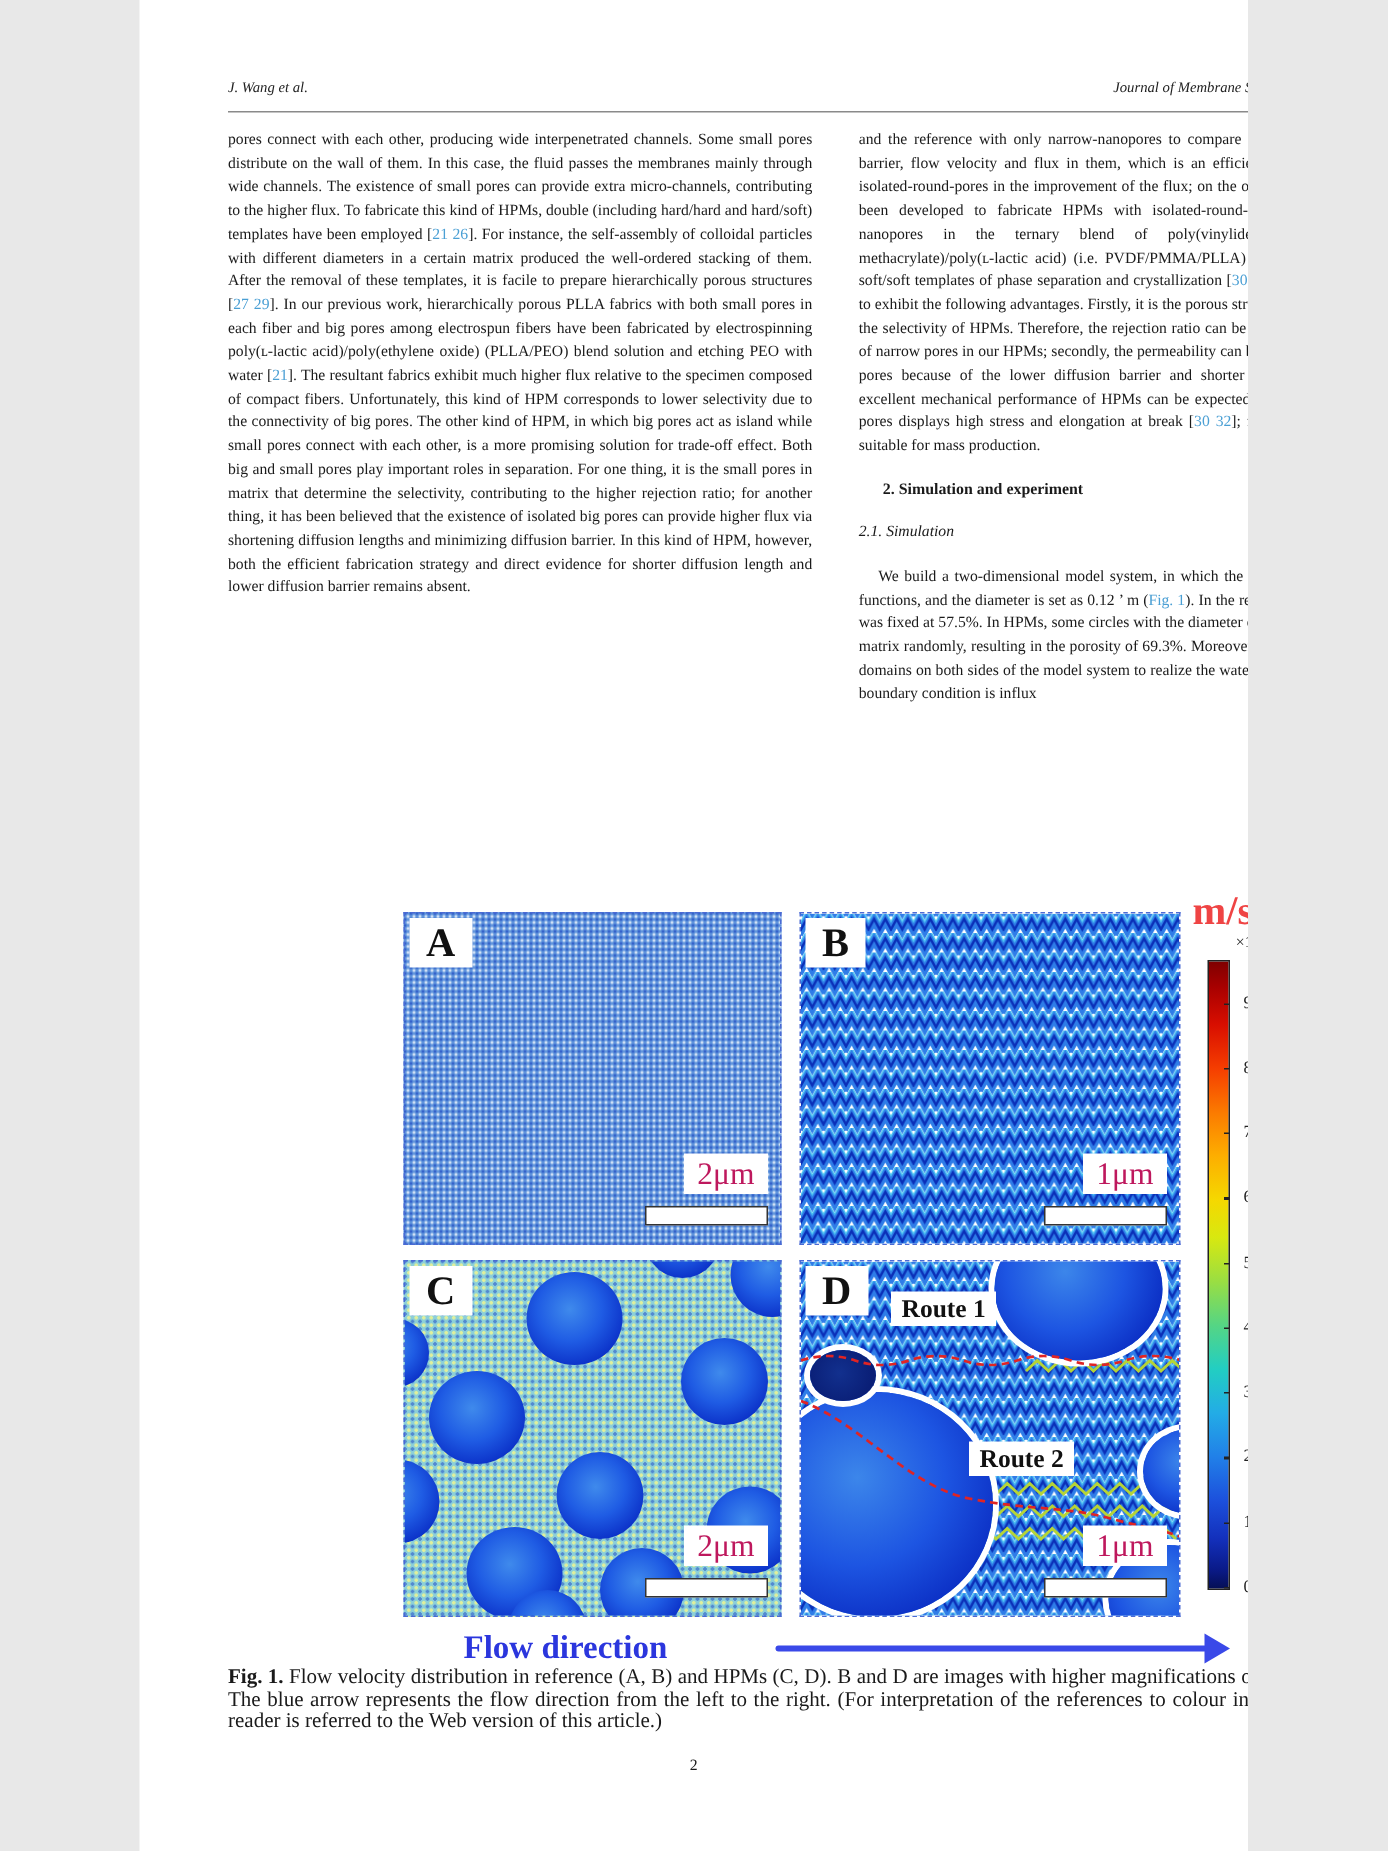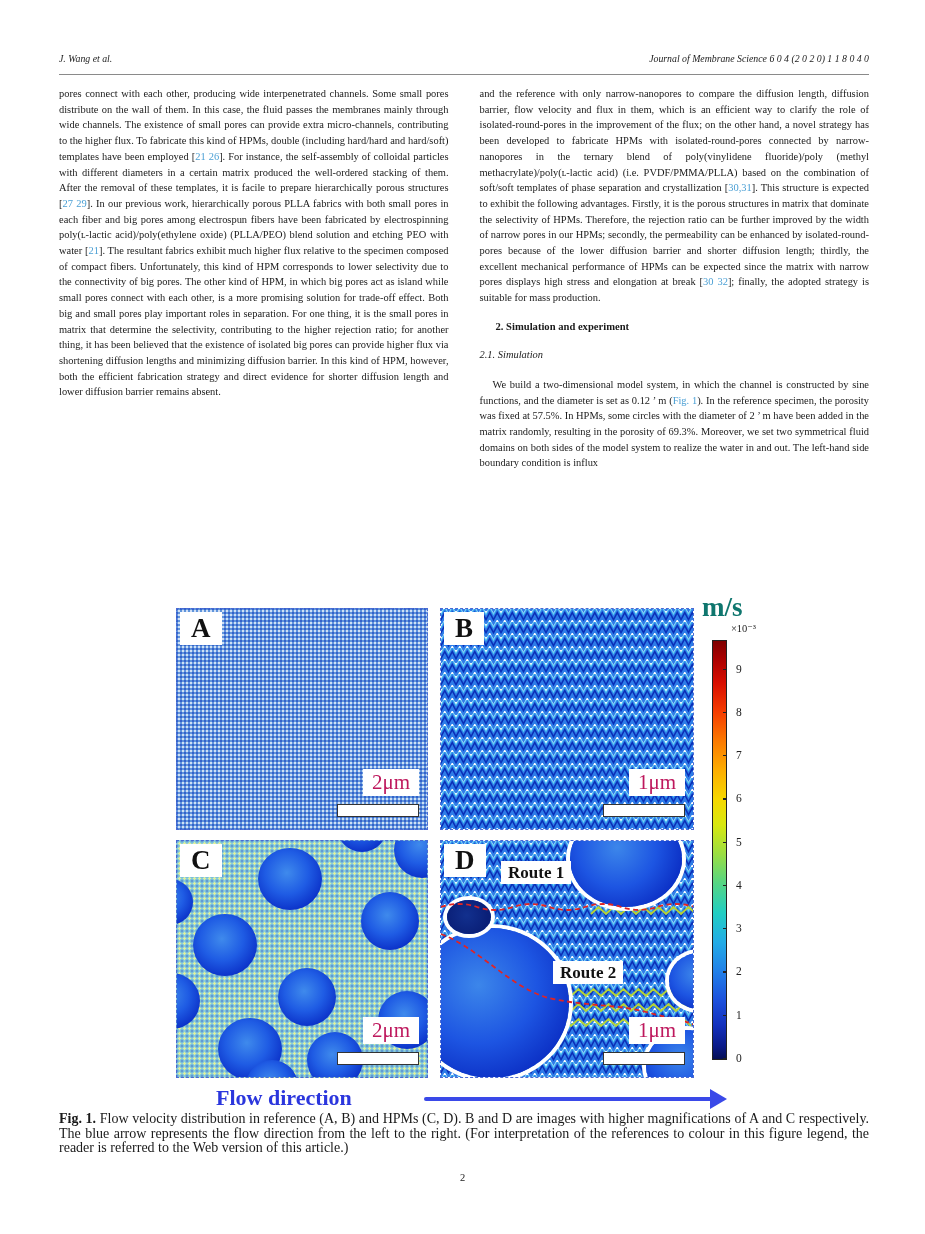--- a/index.html
+++ b/index.html
@@ -1,16 +1,16 @@
 <!DOCTYPE html>
 <html><head>
 <meta charset="utf-8">
 <style>
   html,body{margin:0;padding:0;background:#e8e8e8;}
-  .page{position:relative;width:925px;height:1234px;background:#ffffff;margin:0 auto;
+  .page{position:relative;width:739px;height:1234px;background:#ffffff;margin:0 auto;
         font-family:"Liberation Serif","DejaVu Serif",serif;color:#1a1a1a;overflow:hidden;}
 
   
   .hdr{position:absolute;left:59px;top:53px;width:810px;display:flex;justify-content:space-between;
        font-style:italic;font-size:9.8px;color:#222;}
   .rule{position:absolute;left:59px;top:74px;width:810px;height:1px;background:#8a8a8a;}
 
   
   .columns{position:absolute;left:59px;top:86px;width:810px;display:flex;gap:31px;}
   .col{width:390px;}
@@ -53,21 +53,21 @@
 
   .pore{position:absolute;border-radius:50%;transform:translate(-50%,-50%);z-index:2;
         background:radial-gradient(circle at 45% 40%, #3f8aec 0%, #1f5ce4 42%, #0a2ec6 78%, #071fae 100%);}
   .blob{position:absolute;border-radius:50%;transform:translate(-50%,-50%);z-index:2;
         background:radial-gradient(circle at 42% 38%, #3c86ea 0%, #1d55e2 45%, #0a2cc2 80%, #0720ac 100%);
         box-shadow:0 0 0 4px #ffffff;}
   .blob.dark{background:radial-gradient(circle at 45% 45%, #12308e 0%, #0a1f77 70%);}
 
   
   .colorbar{position:absolute;left:518px;top:-8px;width:64px;height:478px;}
-  .cb-unit{font-weight:bold;font-size:27px;margin-left:8px;color:#0f766e;}
+  .cb-unit{font-weight:bold;font-size:27px;margin-left:8px;color:#ef4444;}
   .cb-mult{position:absolute;top:30px;right:2px;font-size:10.5px;color:#222;}
   .cb-bar{position:absolute;left:18px;top:48px;width:15px;height:420px;border:1px solid #222;box-sizing:border-box;
      background:linear-gradient(180deg,
        #7f0000 0%, #a70000 4%, #d80e00 10%, #f53d00 17%, #fb7a00 24%, #fdae00 31%,
        #f5d800 38%, #d8e810 44%, #9ade42 51%, #55d584 58%, #22cec2 65%, #23ace6 72%,
        #2180e8 79%, #1c50dc 86%, #1330bc 92%, #0a1a88 97%, #050f55 100%);}
   .cb-ticks{position:absolute;left:18px;top:48px;width:46px;height:420px;}
   .cb-tick-label{position:absolute;left:24px;transform:translateY(-50%);font-size:11.5px;color:#222;}
   .cb-tick-mark{position:absolute;left:11px;width:4px;height:1.2px;background:#222;}
 

